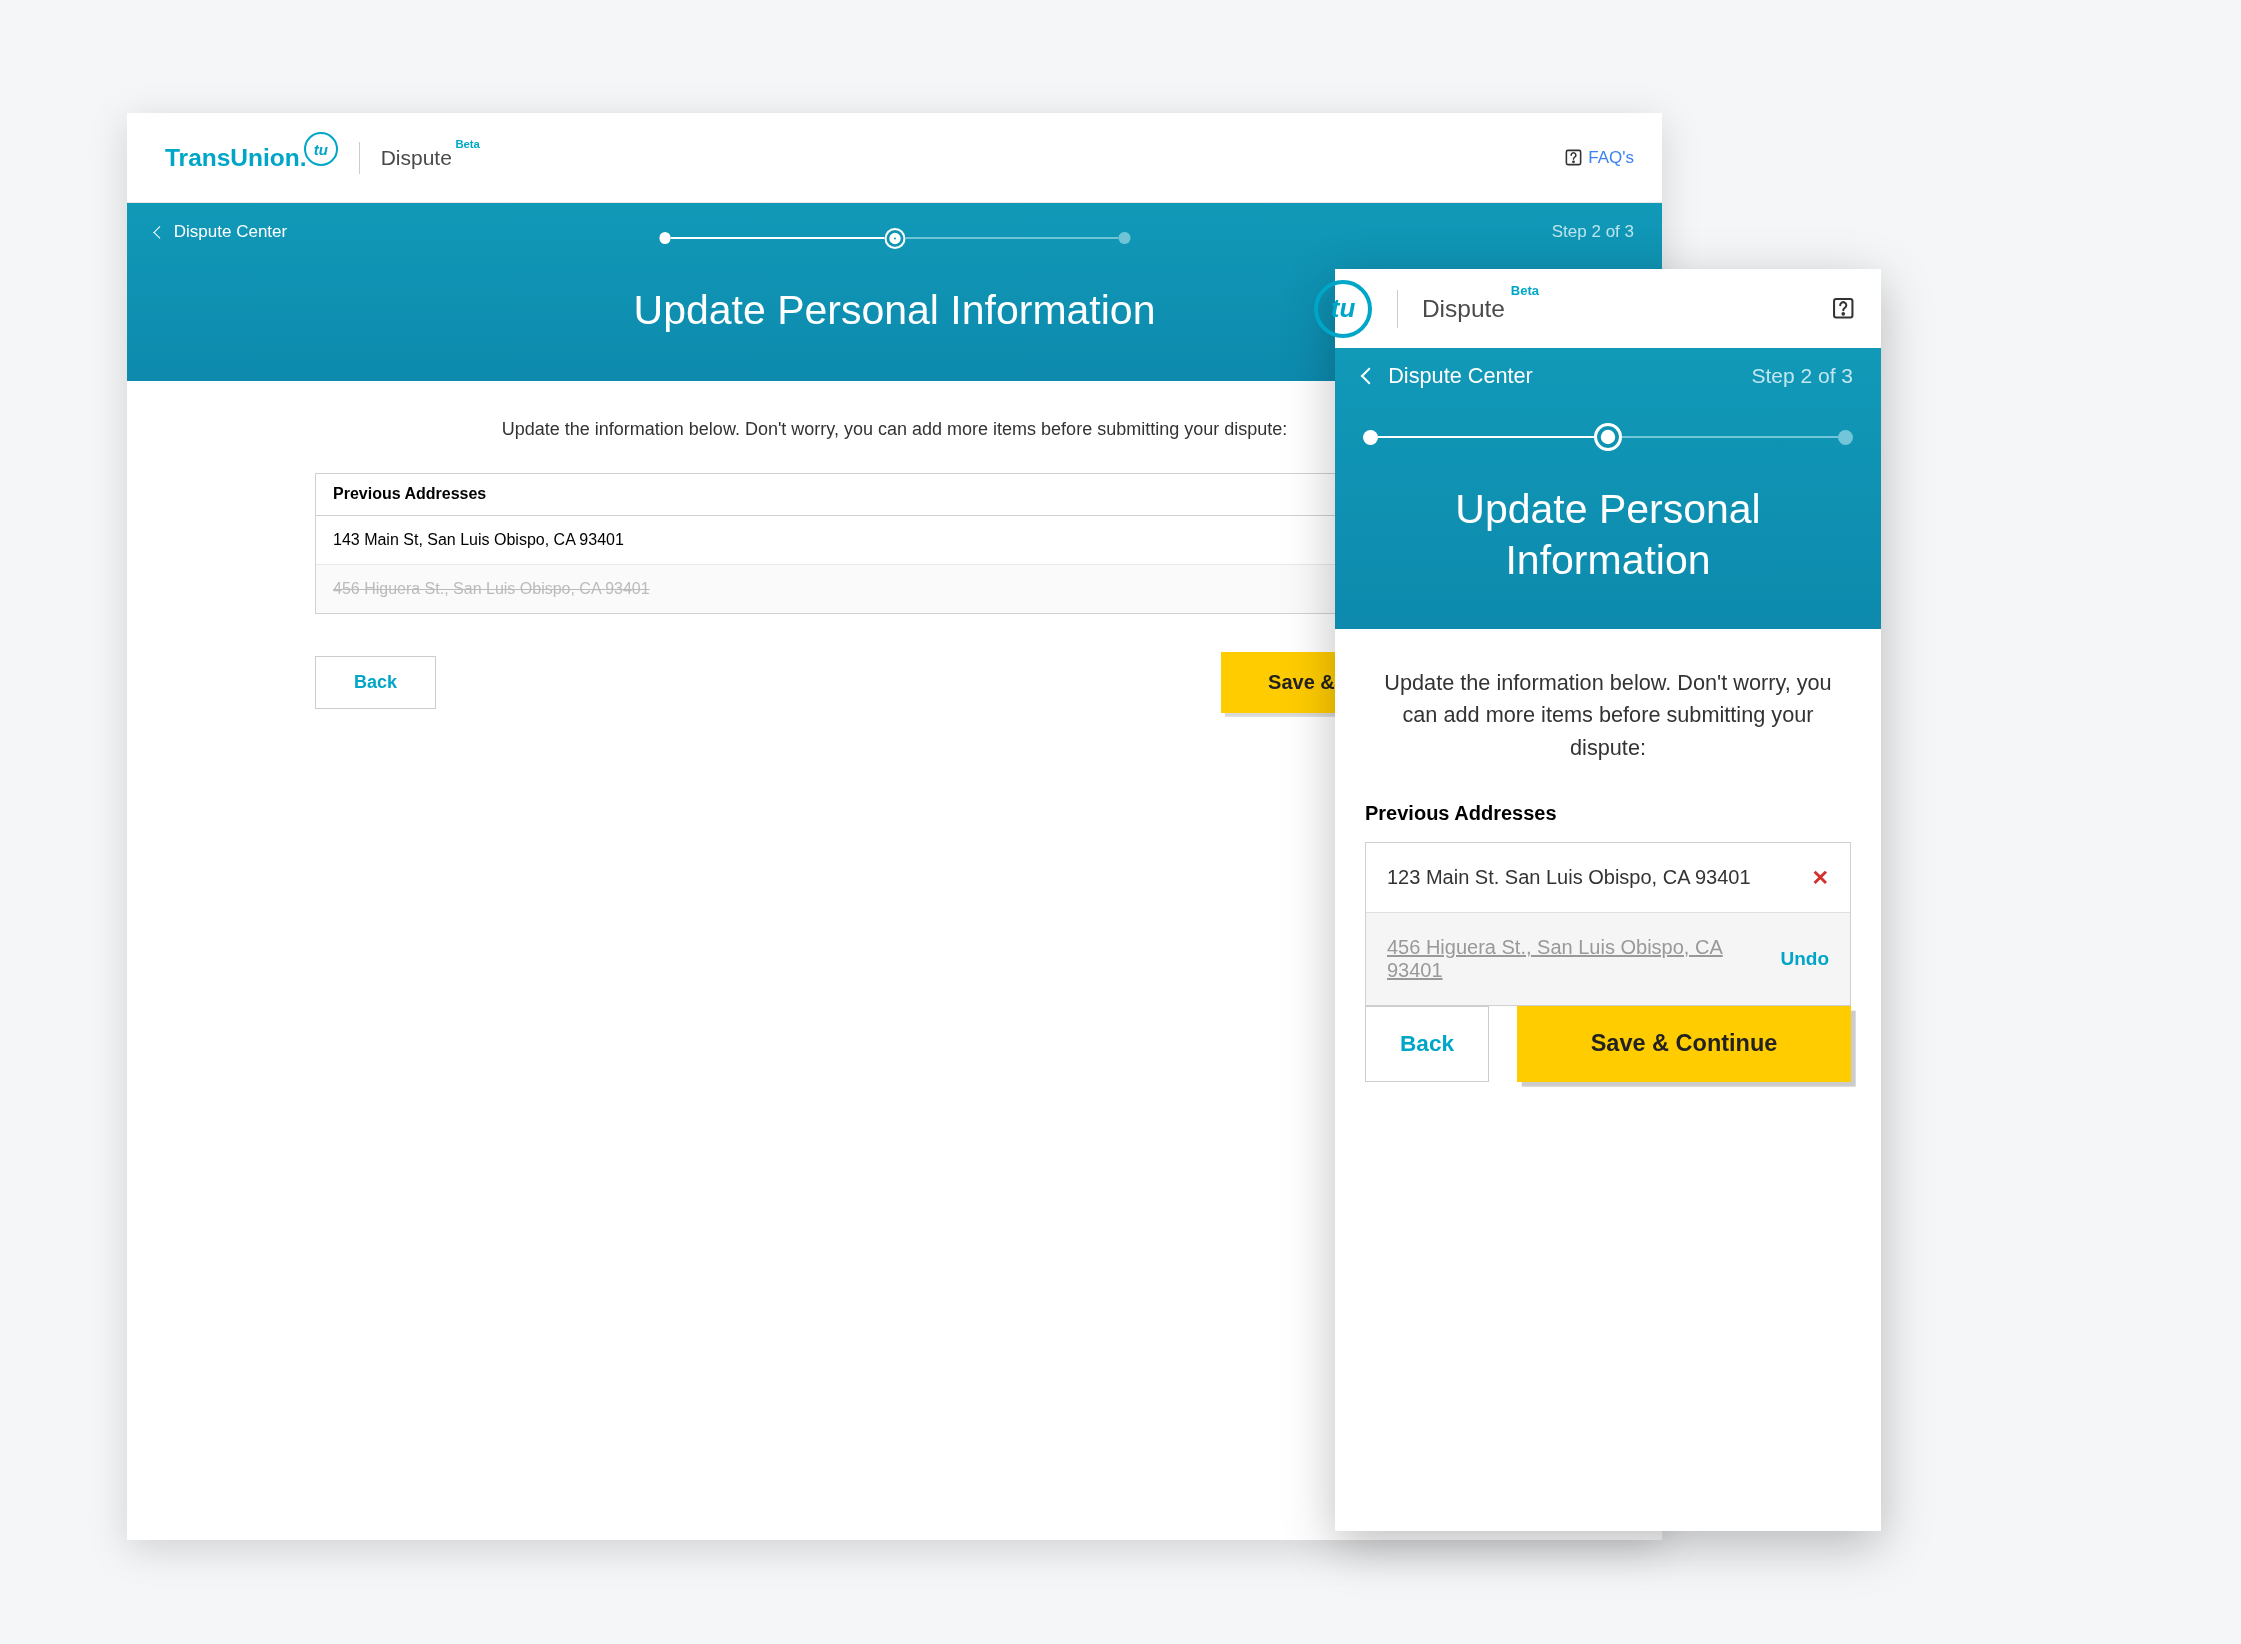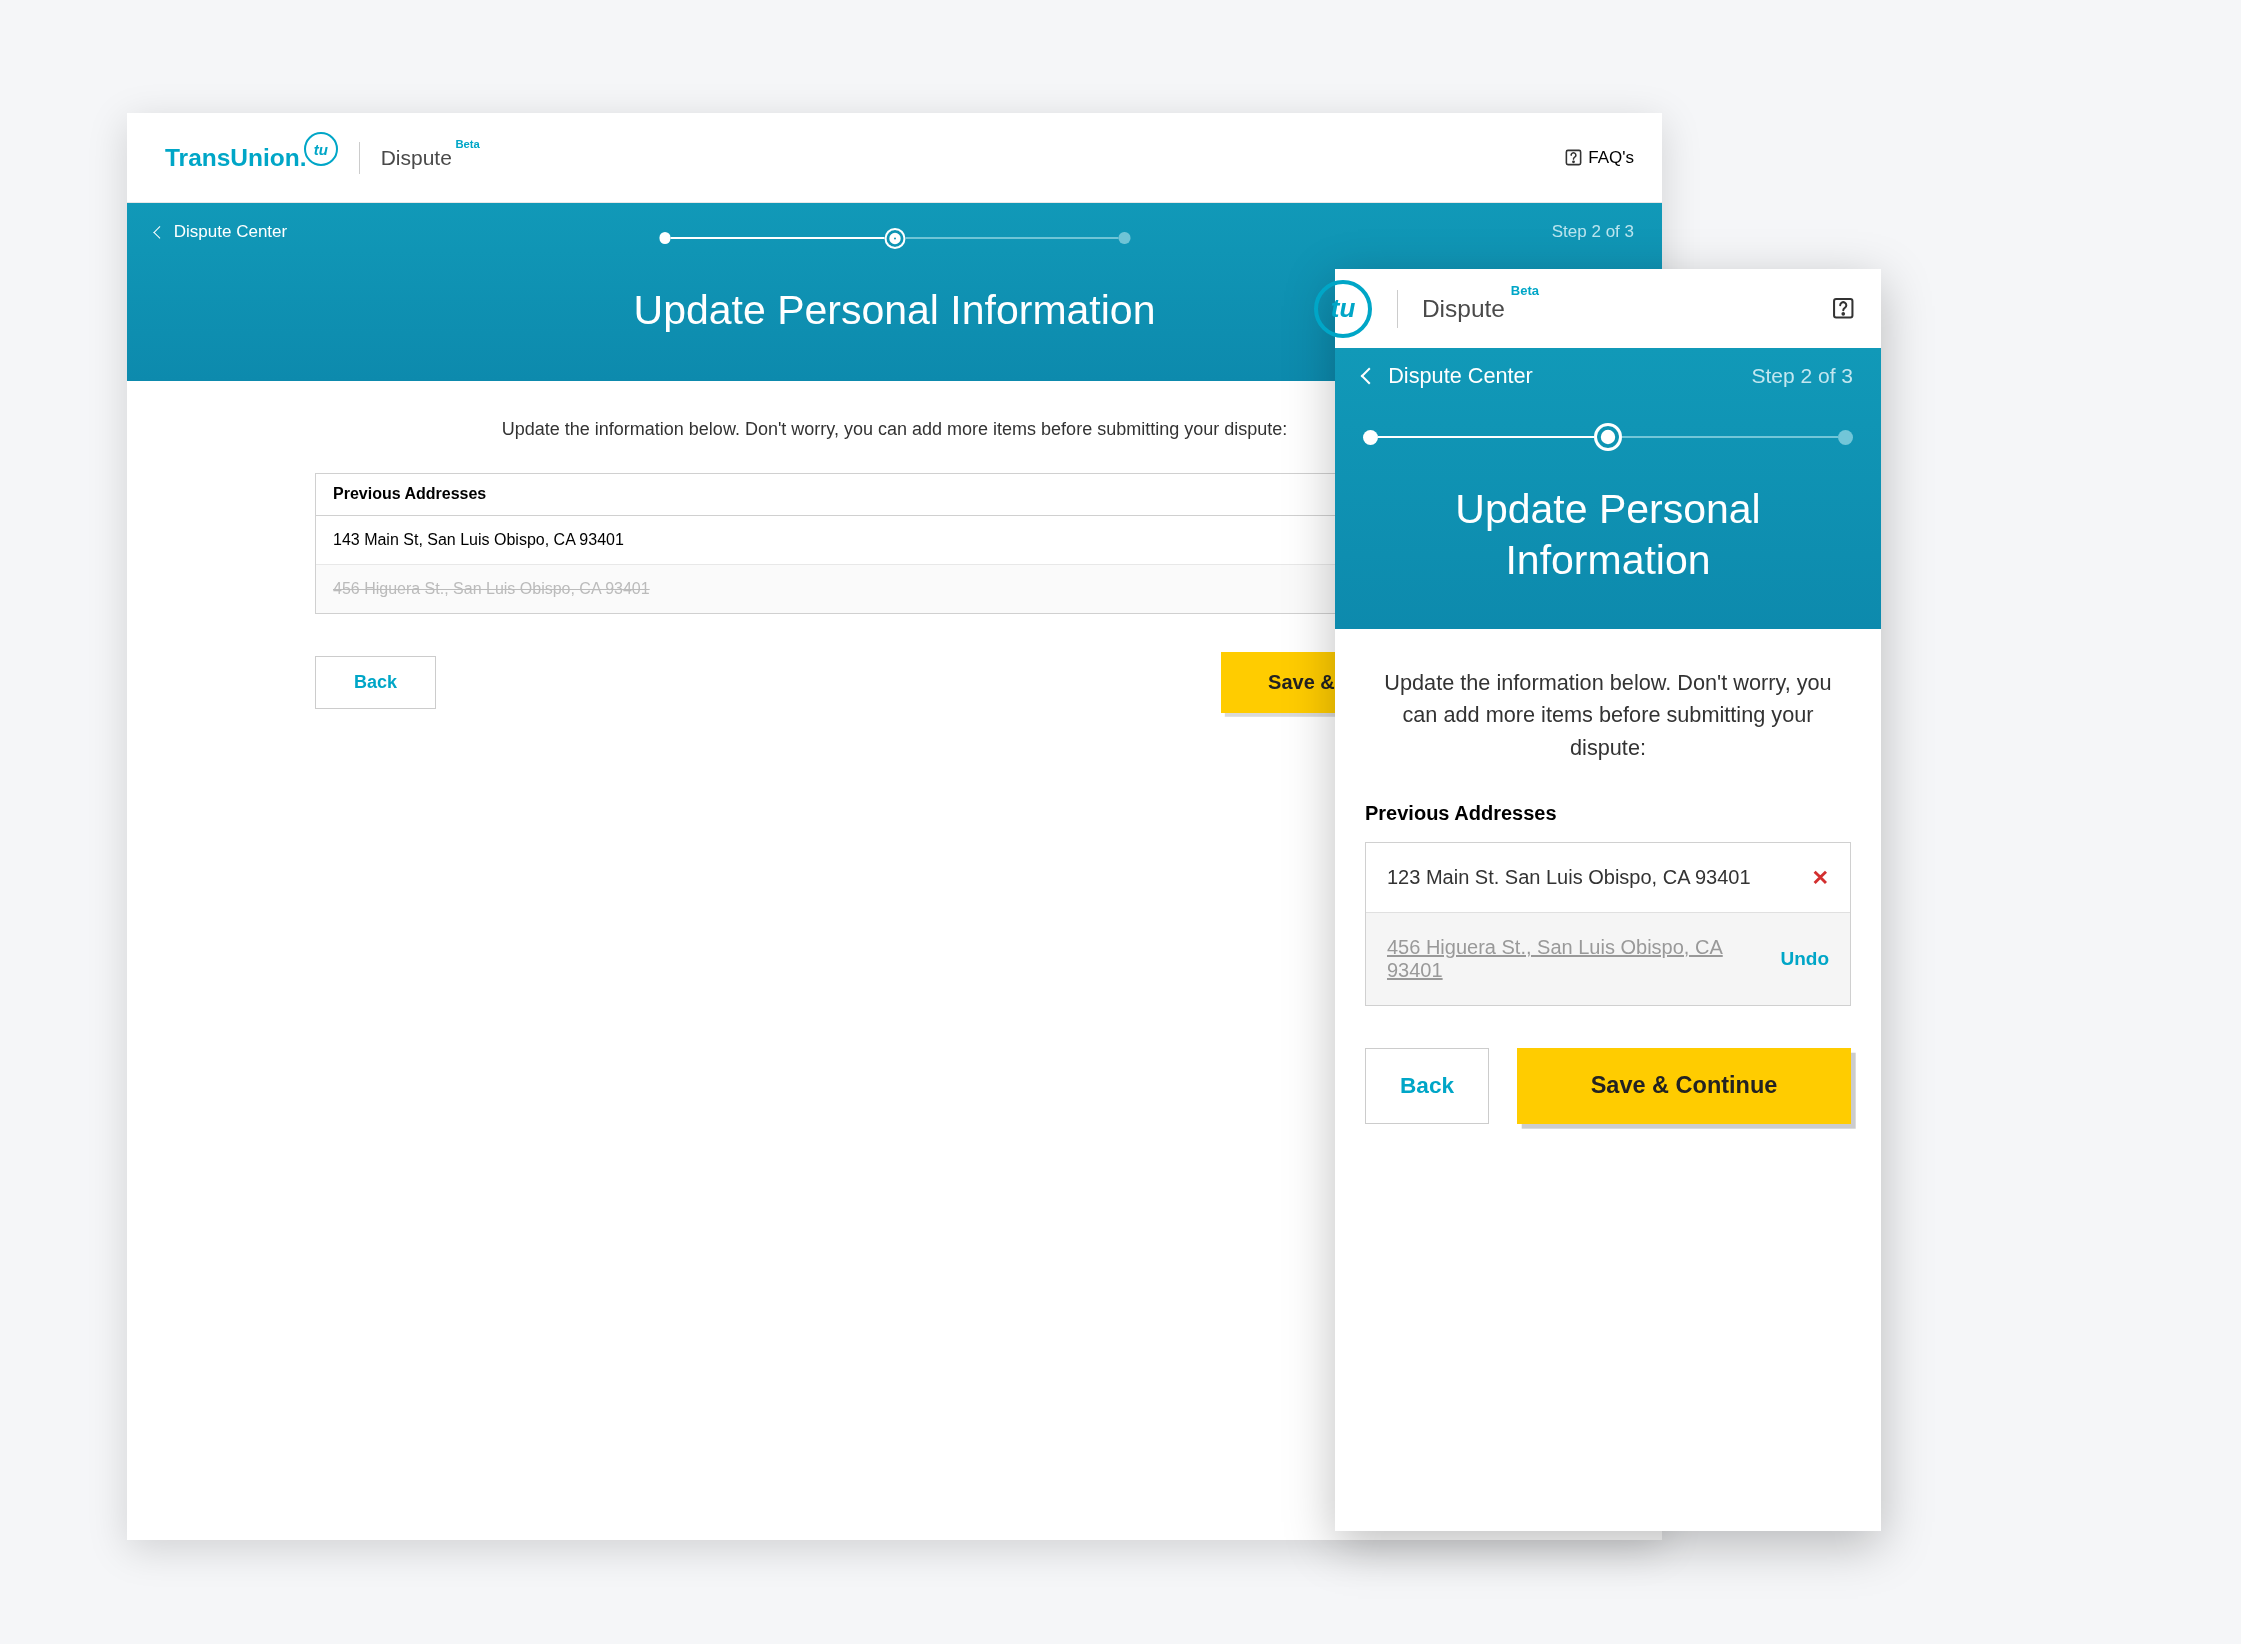--- a/index.html
+++ b/index.html
@@ -80,21 +80,21 @@
       top: -7.5px;
       right: -28px;
       font-weight: 600;
     }
     
     .faqs-link {
       margin-left: auto;
       display: flex;
       align-items: center;
       gap: 5.6px;
-      color: #000000;
+      color: #3b82f6;
       font-size: 17px;
       cursor: pointer;
     }
     
     .help-icon {
       width: 19px;
       height: 19px;
     }
     
     
@@ -401,21 +401,20 @@
     }
     
     .mobile-section-label {
       font-size: 20px;
       font-weight: 700;
       margin-bottom: 17px;
     }
     
     .mobile-address-box {
       border: 0.9px solid #d0d0d0;
-      margin-bottom: 42px;
     }
     
     .mobile-addr-row {
       padding: 22.6px 21px;
       display: flex;
       justify-content: space-between;
       align-items: center;
       gap: 15px;
     }
     

